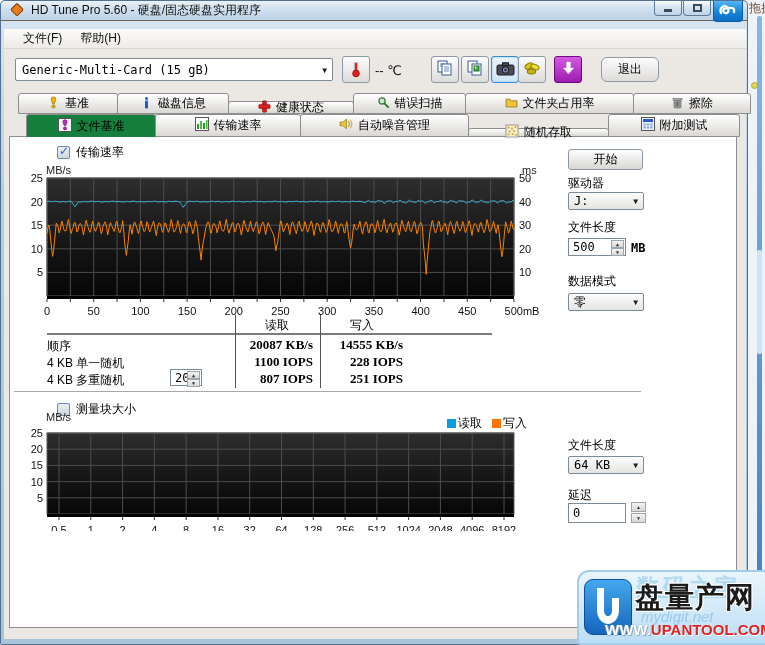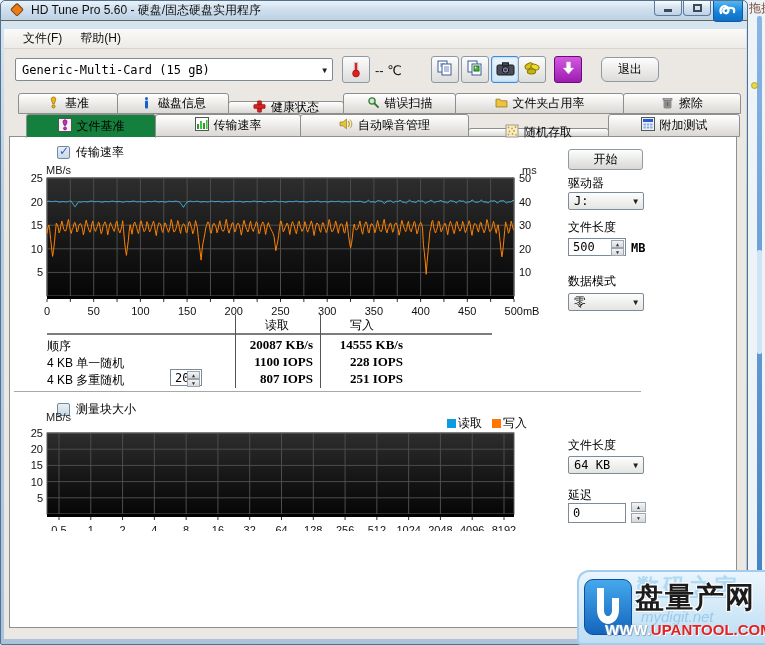--- a/index.html
+++ b/index.html
@@ -229,21 +229,21 @@
             </svg></span>
         <span>基准</span>
       </div>
       <div class="tab" style="width:112px;">
         <span><svg width="13" height="13">
               <circle cx="6.5" cy="2.4" r="1.5" fill="#1560c8"></circle>
               <rect x="5" y="4.6" width="3" height="8" rx="1" fill="#1560c8"></rect>
             </svg></span>
         <span>磁盘信息</span>
       </div>
-      <div class="tab" style="width:116px;margin-top:8px;">
+      <div class="tab" style="width:126px;margin-top:8px;">
         <span><svg width="13" height="13">
               <rect x="4.4" y="0.8" width="4.2" height="11.4" rx="1" fill="#d42020" stroke="#7a0a0a" stroke-width="0.5"></rect>
               <rect x="0.8" y="4.4" width="11.4" height="4.2" rx="1" fill="#d42020" stroke="#7a0a0a" stroke-width="0.5"></rect>
             </svg></span>
         <span>健康状态</span>
       </div>
       <div class="tab" style="width:113px;">
         <span><svg width="13" height="13">
               <circle cx="5" cy="5" r="3.1" fill="#cde8cd" stroke="#3a7a3a" stroke-width="1.3"></circle>
               <line x1="7.4" y1="7.4" x2="11.6" y2="11.6" stroke="#2a7a2a" stroke-width="2"></line>

